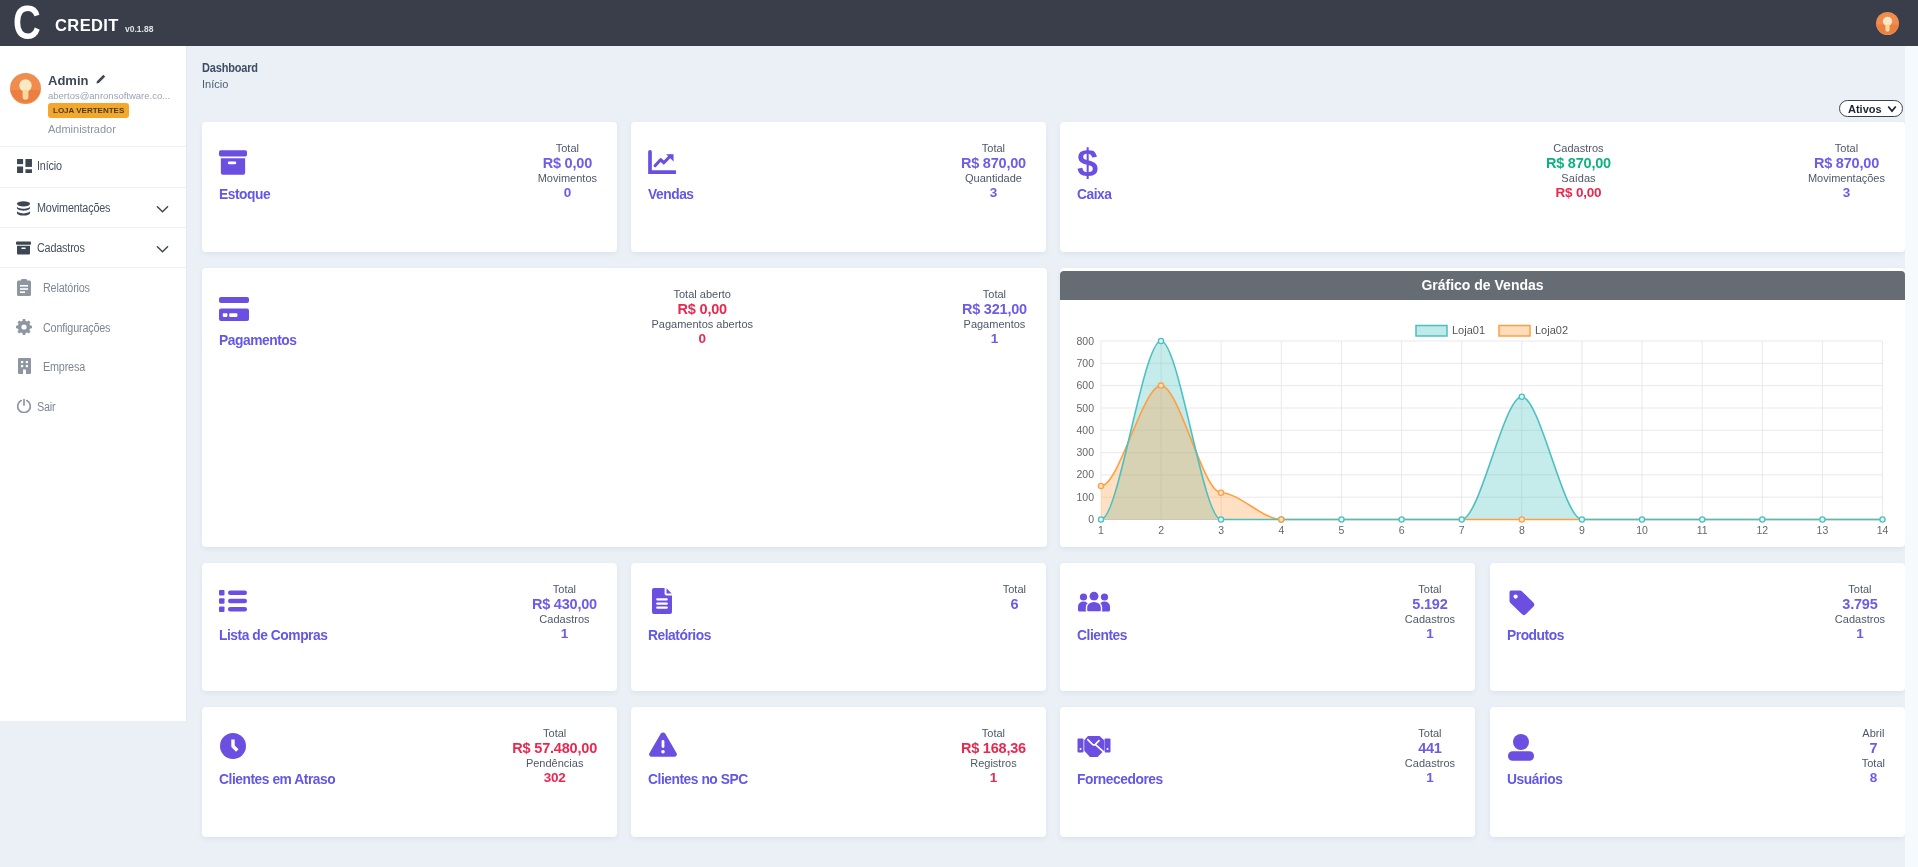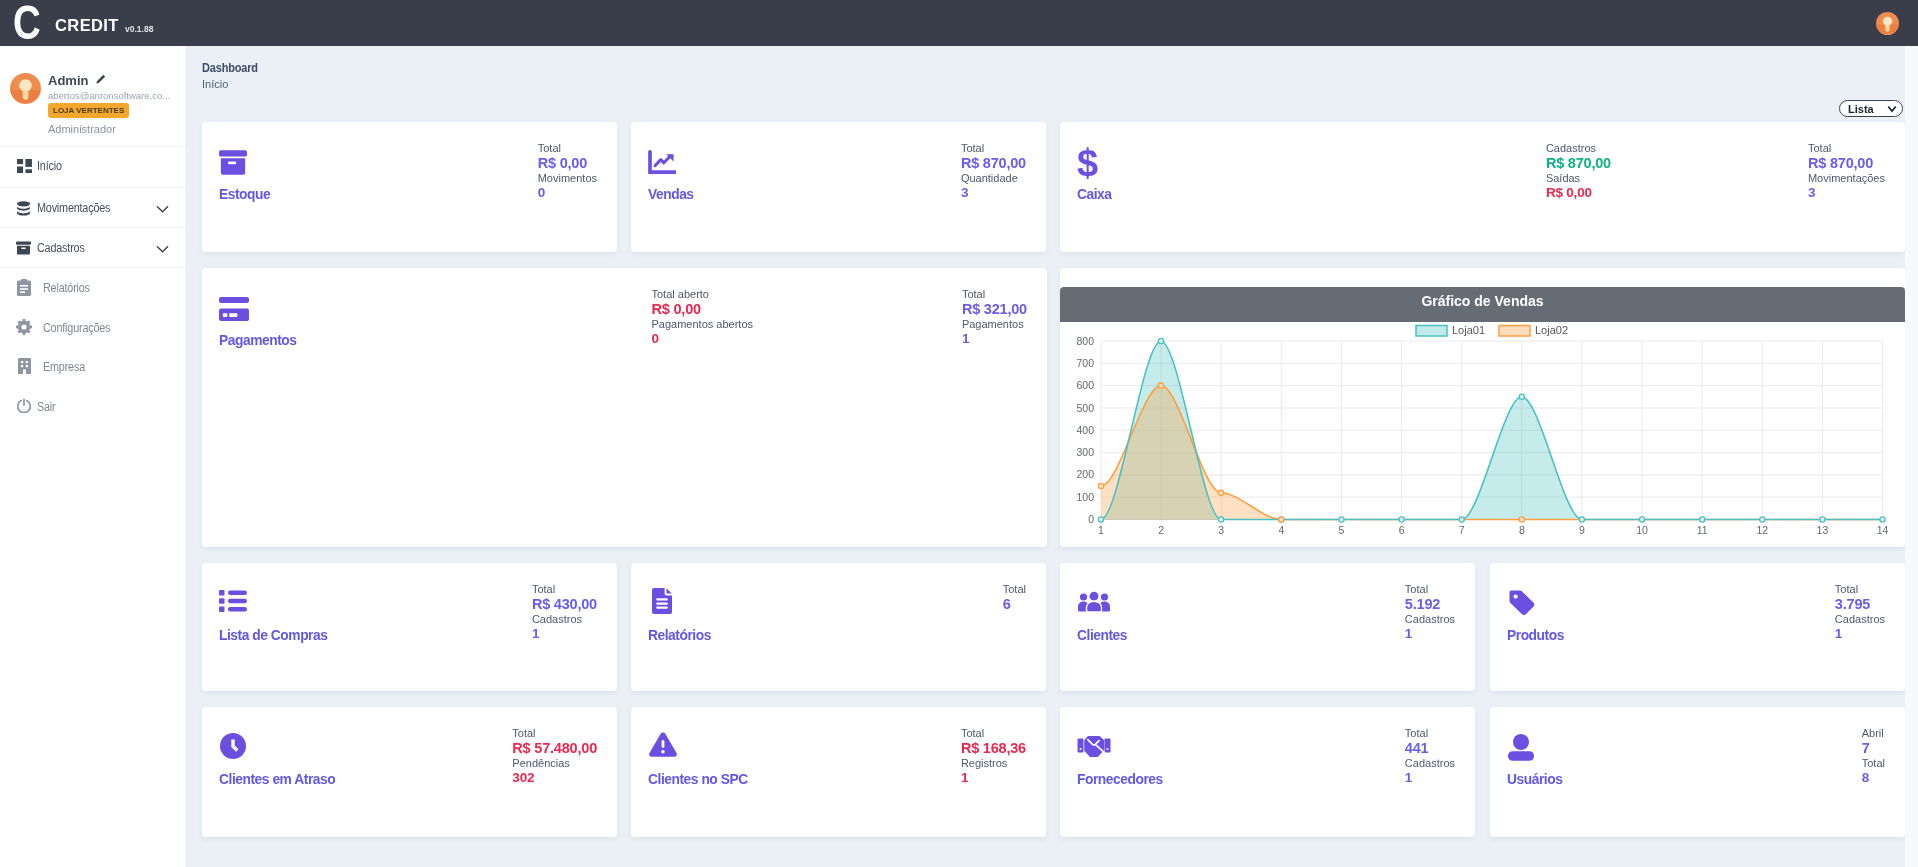--- a/index.html
+++ b/index.html
@@ -4,43 +4,43 @@
 <style>
   * { margin:0; padding:0; box-sizing:border-box; }
   html,body { width:1918px; height:867px; overflow:hidden; background:#eaf0f6; font-family:"Liberation Sans", sans-serif; }
   .abs { position:absolute; }
   
   #nav { position:absolute; left:0; top:0; width:1918px; height:46px; background:#393e4a; }
   #logoC { position:absolute; left:13px; top:-5px; color:#fff; font-size:48px; font-weight:bold; transform:scaleX(.8); transform-origin:0 0; }
   #brand { position:absolute; left:55px; top:16px; color:#fff; font-size:16.5px; font-weight:bold; letter-spacing:0.4px; }
   #vers { position:absolute; left:125px; top:24px; color:#dfe2e8; font-size:8.5px; font-weight:bold; }
   
-  #side { position:absolute; left:0; top:46px; width:187px; height:821px; background:#fff; border-right:1px solid #e4e9ef; }
+  #side { position:absolute; left:0; top:46px; width:187px; height:675px; background:#fff; border-right:1px solid #e4e9ef; }
   .sdiv { position:absolute; left:0; width:186px; height:0; border-top:1px solid #edf0f4; }
   .mitem { position:absolute; left:0; width:186px; font-size:12px; color:#454f5e; letter-spacing:-0.2px; }
   .mitem .lab { position:absolute; left:37px; top:-7px; display:inline-block; transform:scaleX(.9); transform-origin:0 50%; white-space:nowrap; }
   .mlink { color:#7d8793; }
   .mlink .lab { left:43px; }
   .chev { position:absolute; left:156px; top:-5px; }
   
   .card { position:absolute; background:#fff; border-radius:4px; box-shadow:0 2px 5px rgba(50,65,95,.07); }
   .ttl { position:absolute; left:16.5px; top:62px; font-size:15px; font-weight:bold; color:#6457e5; line-height:20px; letter-spacing:-0.5px; transform:scaleX(.92); transform-origin:0 50%; white-space:nowrap; }
   .ic { position:absolute; left:17px; top:28px; }
-  .st { position:absolute; top:20px; text-align:left; }
+  .st { position:absolute; top:20px; text-align:center; }
   .st .lb { font-size:11px; color:#4e586a; line-height:13px; }
   .st .lb2 { }
   .st .v1 { font-size:14.5px; font-weight:bold; line-height:17px; letter-spacing:-0.2px; }
   .st .v2 { font-size:13.5px; font-weight:bold; line-height:16px; letter-spacing:-0.2px; }
   .pu { color:#6c5ce8; } .rd { color:#e72950; } .tl { color:#0eb183; }
   #crumb1 { position:absolute; left:202px; top:61px; font-size:12.5px; font-weight:bold; color:#3d4d63; letter-spacing:-0.2px; transform:scaleX(.88); transform-origin:0 50%; }
   #crumb2 { position:absolute; left:202px; top:78px; font-size:11px; color:#4e5d73; }
   #meslab { position:absolute; left:1814px; top:101px; font-size:12px; color:#4d5b74;margin-top:27px; }
   #messel { position:absolute; left:1839px; top:100px; width:64px; height:17px; background:#fff; border:1.5px solid #3c4350; border-radius:8.5px; font-size:11px; color:#1d2430; font-weight:bold; }
   #messel .tx { position:absolute; left:8px; top:1.5px; }
-  #chead { position:absolute; left:1060px; top:271px; width:845px; height:35px; background:#666c74; border-radius:4px 4px 0 0; color:#fff; font-size:14px; font-weight:bold; text-align:center; line-height:29px;margin-top:16px; }
+  #chead { position:absolute; left:1060px; top:271px; width:845px; height:29px; background:#666c74; border-radius:4px 4px 0 0; color:#fff; font-size:14px; font-weight:bold; text-align:center; line-height:29px; }
 </style>
 </head>
 <body>
 <div id="nav">
   <div id="logoC">C</div>
   <div id="brand">CREDIT</div>
   <div id="vers">v0.1.88</div>
   <svg class="abs" style="left:1876px;top:12px" width="23" height="23" viewBox="0 0 23 23">
     <circle cx="11.5" cy="11.5" r="11.5" fill="#f08c4e"></circle>
     <path d="M0.6 14 A11.5 11.5 0 0 0 22.4 14 L22 12.5 H1z" fill="#eb7f42"></path>
@@ -142,21 +142,21 @@
       <line x1="7" y1="0" x2="7" y2="6" stroke="#8d96a1" stroke-width="1.7" stroke-linecap="round"></line>
     </svg>
     <span class="lab" style="left:37px">Sair</span>
   </div>
 </div>
 
 <div id="crumb1">Dashboard</div>
 <div id="crumb2">Início</div>
 <div id="meslab">Mês</div>
 <div id="messel">
-    <span class="tx">Lista</span>
+    <span class="tx">Ativos</span>
   <svg class="abs" style="left:47px;top:4px" width="10" height="8" viewBox="0 0 12 9">
       <path d="M1.5 1.5 L6 7 L10.5 1.5" stroke="#1d2430" stroke-width="2" fill="none"></path>
     </svg>
 </div>
 
 <div class="card" style="left:202px;top:122px;width:415px;height:130px">
   <svg class="ic" width="28" height="25" viewBox="0 0 30 26">
     <rect x="0" y="0" width="30" height="6.5" rx="1.8" fill="#6b4fe0"></rect>
     <path d="M2 8.5h26v15.5a2 2 0 0 1-2 2H4a2 2 0 0 1-2-2z" fill="#6b4fe0"></path>
     <rect x="9.5" y="12" width="9" height="3" rx="1.5" fill="#fff"></rect>

